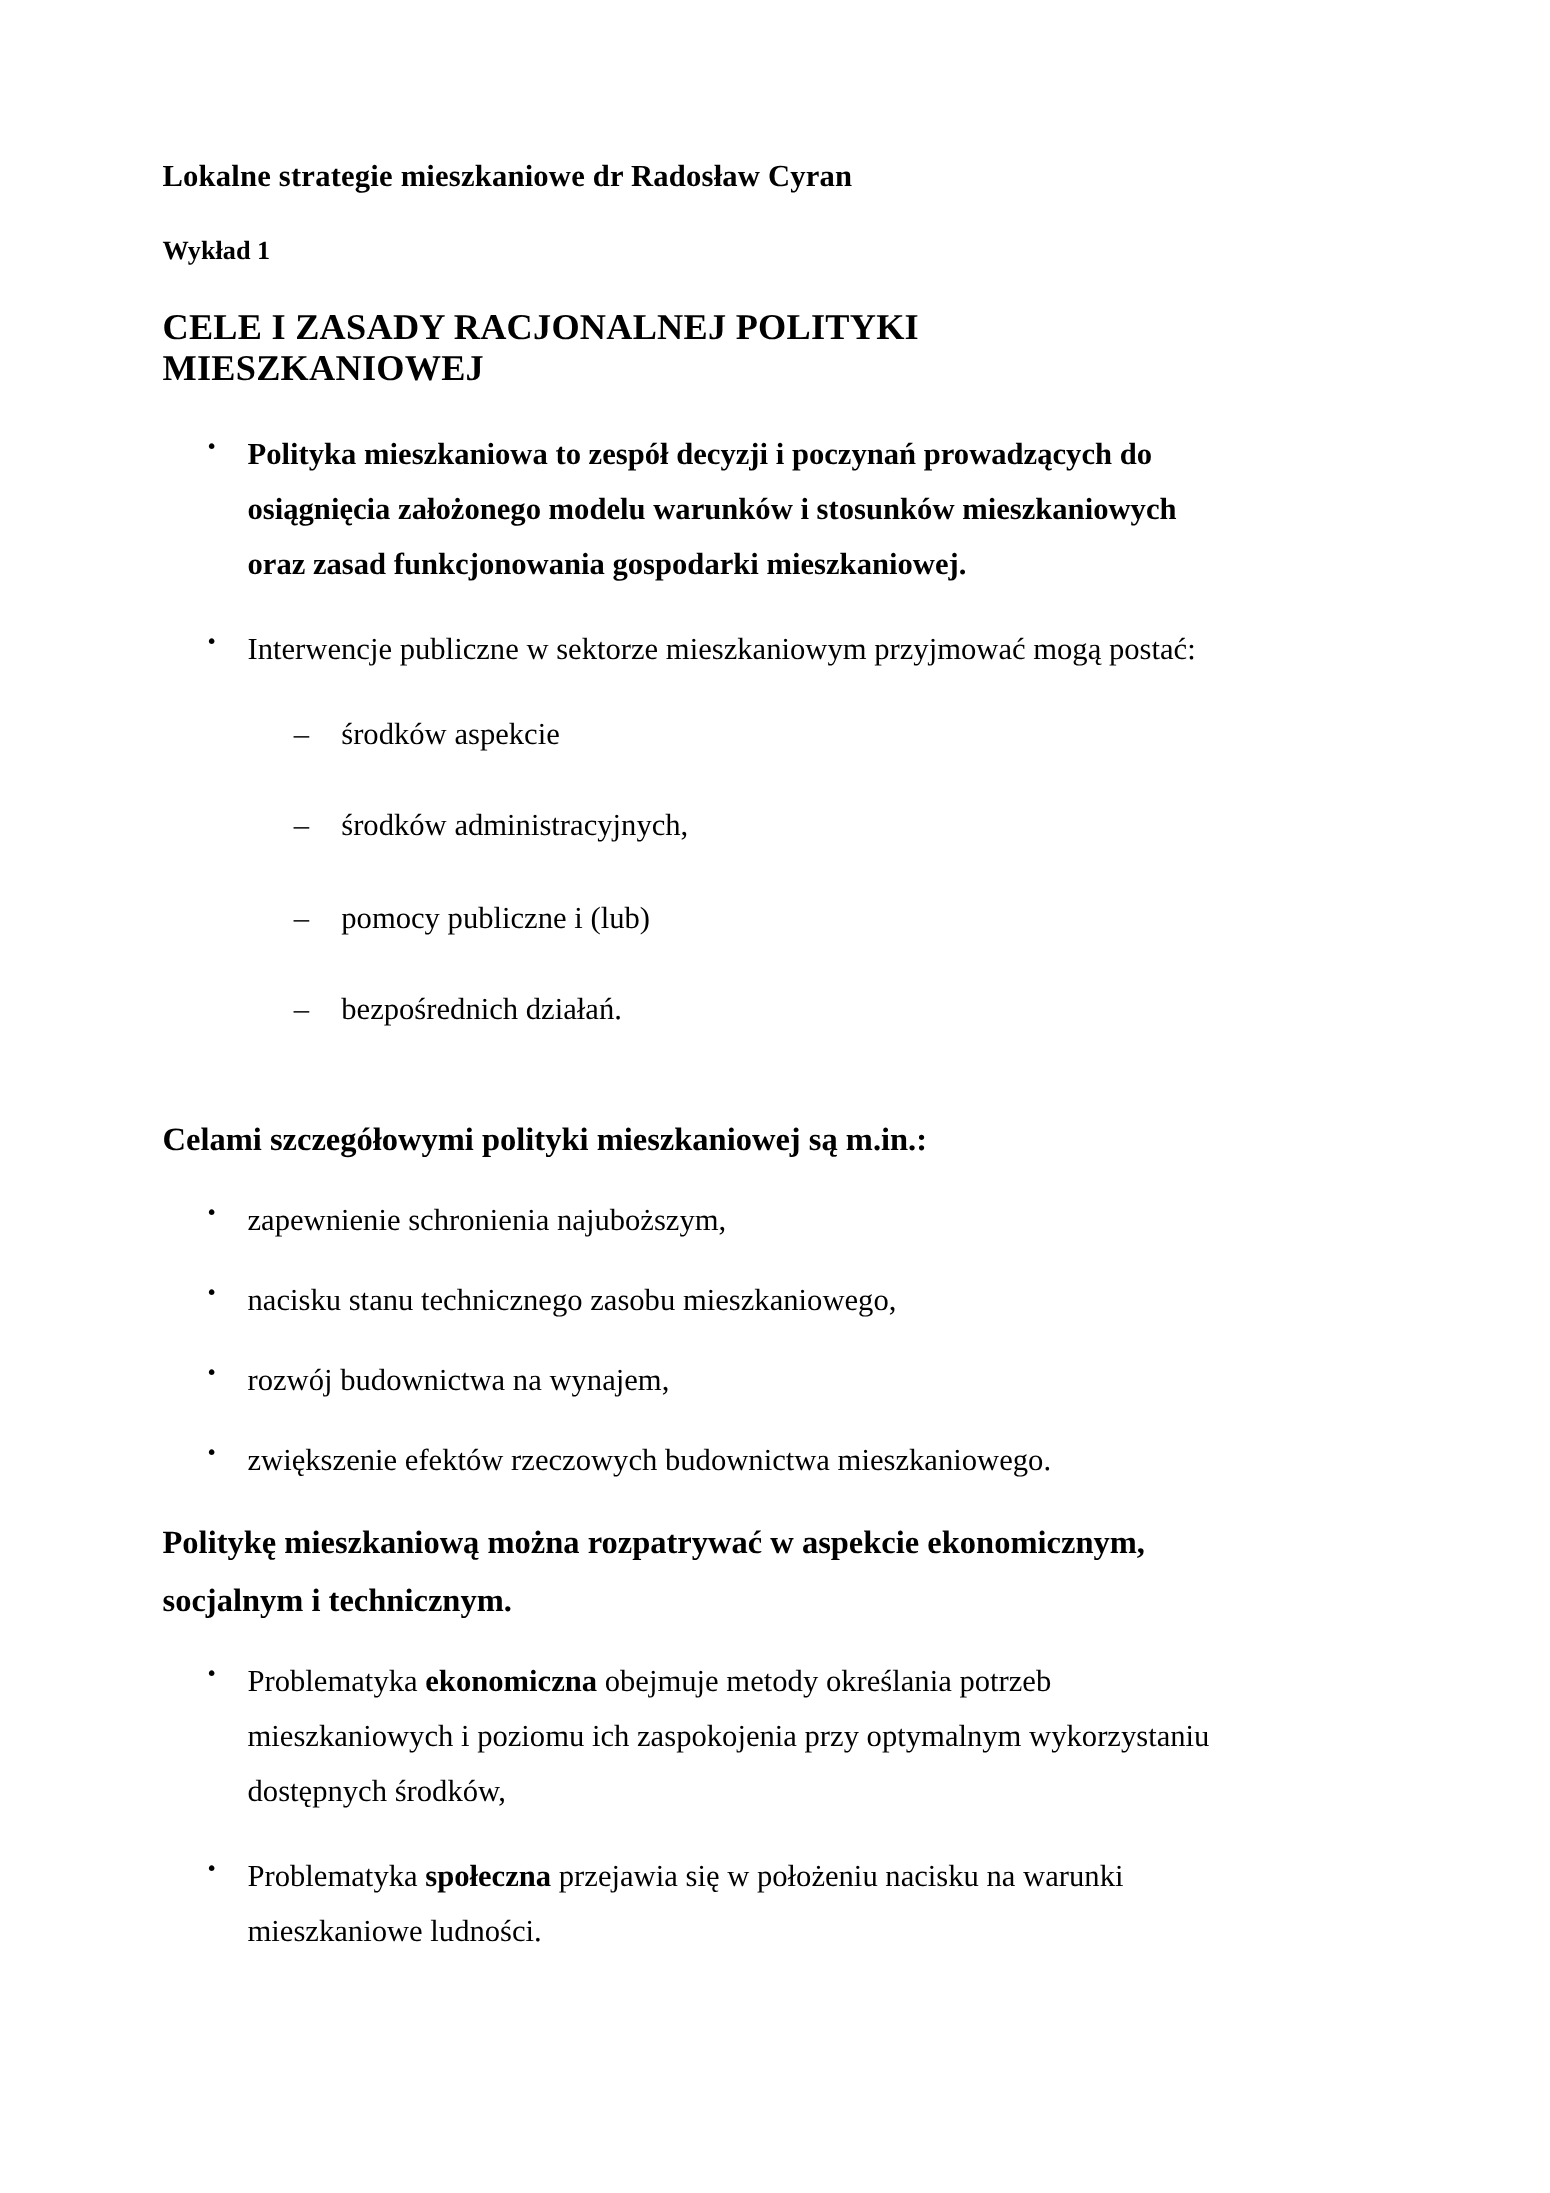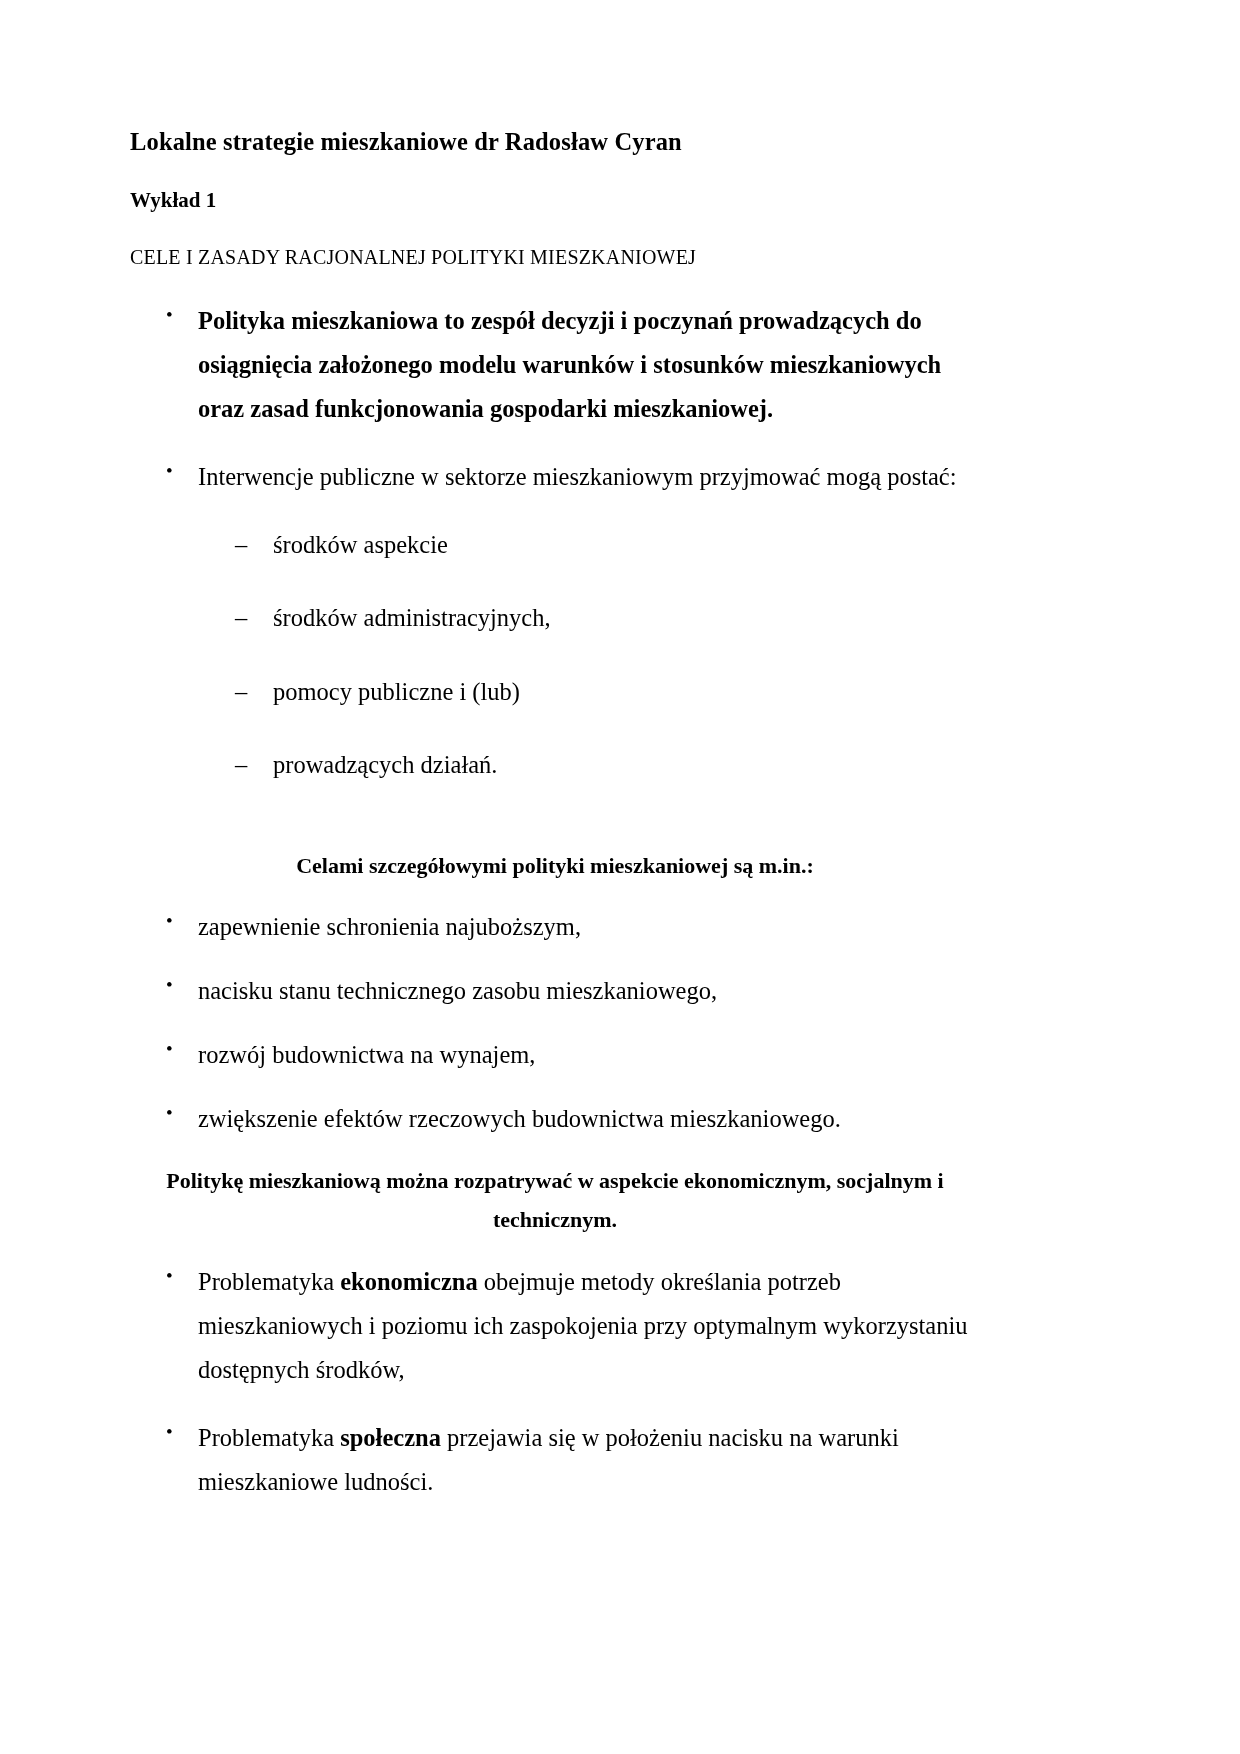--- a/index.html
+++ b/index.html
@@ -36,31 +36,30 @@
     font-weight: bold;
     margin: 0 0 32px 0;
     letter-spacing: 0.15px;
   }
   .lecture-no {
     font-size: 21px;
     font-weight: bold;
     margin: 0 0 33px 0;
   }
   .section-heading {
-    font-size: 20px;
-    font-weight: normal;
+    font-size: 29px;
+    font-weight: bold;
     margin: 0 0 30px 0;
     letter-spacing: 0.2px;
   }
   .lead-bold {
-    font-size: 22px;
+    font-size: 26px;
     font-weight: bold;
     line-height: 1.78;
     margin: 0 0 20px 0;
-    text-align: center;
   }
 
   
   ul.bullets {
     list-style: none;
     margin: 0;
     padding: 0;
   }
   ul.bullets > li {
     position: relative;
@@ -132,21 +131,21 @@
       <li>
         <span class="dash-mark">–</span>
         <span>środków administracyjnych,</span>
       </li>
       <li>
         <span class="dash-mark">–</span>
         <span>pomocy publiczne i (lub)</span>
       </li>
       <li>
         <span class="dash-mark">–</span>
-        <span>prowadzących działań.</span>
+        <span>bezpośrednich działań.</span>
       </li>
     </ul>
 
     <div class="gap-after-dashes"></div>
 
     <p class="lead-bold">Celami szczegółowymi polityki mieszkaniowej są m.in.:</p>
 
     <ul class="bullets tight">
       <li>
         <span class="bullet-mark">•</span>

